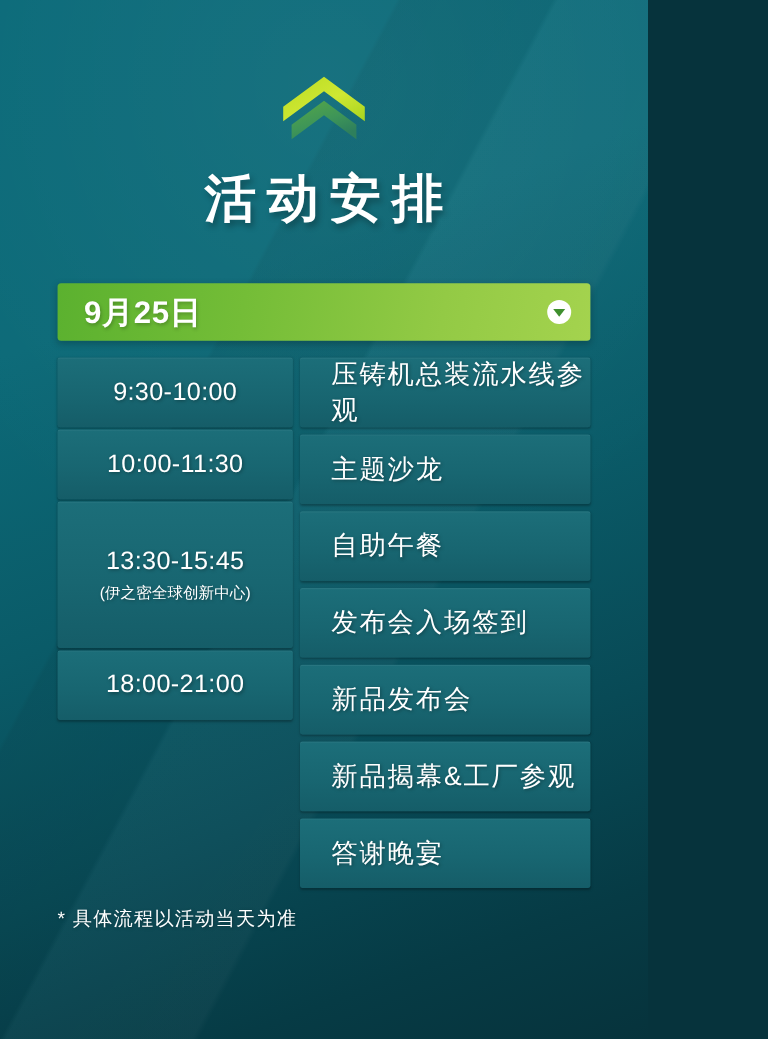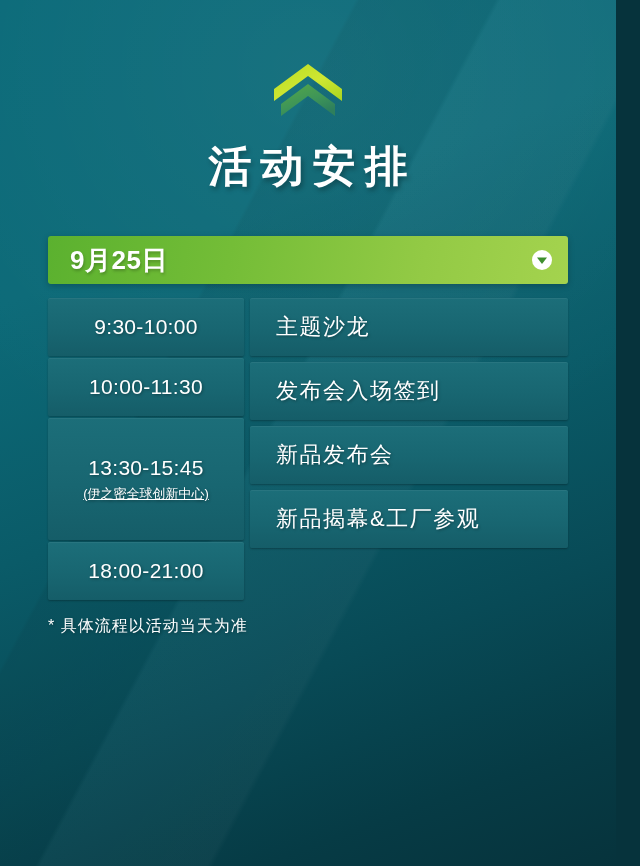--- a/index.html
+++ b/index.html
@@ -5,21 +5,21 @@
   html, body {
     margin: 0;
     padding: 0;
     background: #06333c;
   }
   body {
     font-family: "Liberation Sans", "DejaVu Sans", sans-serif;
   }
   #poster {
     position: relative;
-    width: 616px;
+    width: 540px;
     height: 866px;
     overflow: hidden;
     background:
       linear-gradient(160deg, #0a6a79 0%, #0c6a78 28%, #0a5b68 52%, #084a56 72%, #063b45 88%, #06333c 100%);
   }
   
   #poster::before {
     content: "";
     position: absolute;
     inset: 0;
@@ -145,21 +145,20 @@
   }
   .cell-time.span2 {
     height: 122px;
   }
   .cell-time .sub {
     display: block;
     font-size: 13px;
     margin-top: 5px;
     letter-spacing: 0px;
     font-weight: normal;
-    text-decoration: underline;
   }
   .cell-event {
     height: 58px;
     align-items: flex-start;
     justify-content: center;
     padding-left: 26px;
     font-size: 22px;
     letter-spacing: 1.5px;
     text-shadow: 1px 1px 3px rgba(0,0,0,0.35);
   }
@@ -228,23 +227,26 @@
         </div>
 
 
         <div class="cell cell-time">
           <span>18:00-21:00</span>
         </div>
 
       </div>
 
       <div class="col-event">
+        <div class="cell cell-event">压铸机总装流水线参观</div>
         <div class="cell cell-event">主题沙龙</div>
+        <div class="cell cell-event">自助午餐</div>
         <div class="cell cell-event">发布会入场签到</div>
         <div class="cell cell-event">新品发布会</div>
         <div class="cell cell-event">新品揭幕&amp;工厂参观</div>
+        <div class="cell cell-event">答谢晚宴</div>
       </div>
     </div>
 
     <div class="footnote">* 具体流程以活动当天为准</div>
 
   </div>
 </div>
 
 </body></html>

